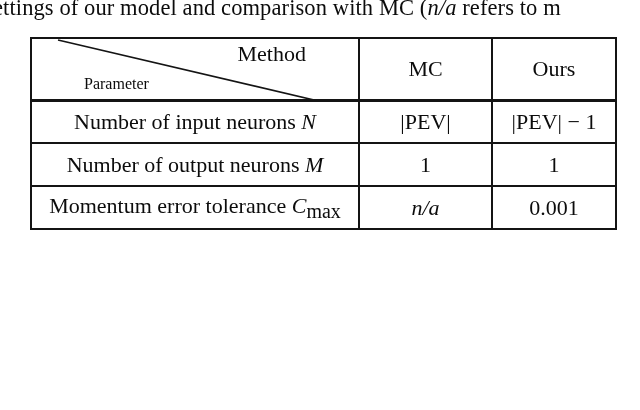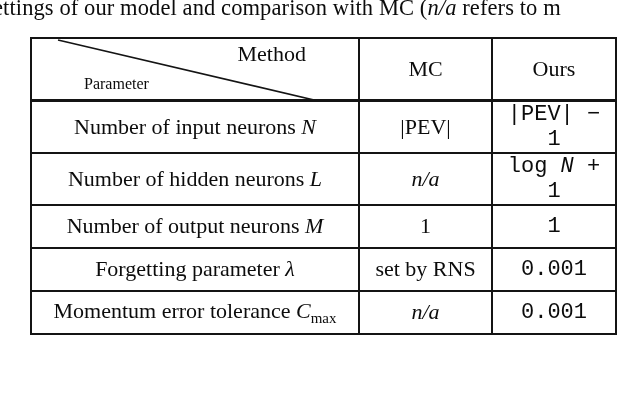--- a/index.html
+++ b/index.html
@@ -34,42 +34,42 @@
     text-align: center;
     vertical-align: middle;
     font-weight: normal;
     font-size: 22px;
     padding: 0 2px;
     overflow: hidden;
   }
   #paramTable tr.hdr th { border-bottom: 3px solid #141414; }
   td.c-param { width: 322px; }
   td.c-mc    { width: 127px; }
-  td.c-ours  { width: 118px; font-family: Liberation Mono, monospace; }
+  td.c-ours  { width: 118px; }
   tr.datarow { height: 43px; }
   tr.hdr     { height: 62px; }
   th.diagcell {
     position: relative;
     padding: 0;
   }
   th.diagcell svg { position: absolute; left: 0; top: 0; }
   .diag-method {
     position: absolute;
     top: 2px;
     right: 52px;
     font-size: 22px;
   }
   .diag-parameter {
     position: absolute;
     bottom: 6px;
     left: 52px;
     font-size: 16px;
   }
   .seg-i   { font-style: italic; }
-  .seg-sub { font-size: 15px; vertical-align: -5px; }
+  .seg-sub { font-size: 20px; vertical-align: -5px; }
 </style>
 </head>
 <body>
 
 <div id="caption">
   <span>ettings of our model and comparison with MC (</span><span class="it">n/a</span><span> refers to m</span>
 </div>
 
 <table id="paramTable">
   <tbody id="tableBody">
@@ -83,33 +83,23 @@
       </th>
       <th class="c-mc">MC</th>
       <th class="c-ours">Ours</th>
     </tr>
   <tr class="datarow">
         <td class="c-param"><span>Number of input neurons </span><span class="seg-i">N</span></td>
         <td class="c-mc"><span>|PEV|</span></td>
         <td class="c-ours"><span>|PEV| − 1</span></td>
       </tr>
       <tr class="datarow">
-        <td class="c-param"><span>Number of hidden neurons </span><span class="seg-i">L</span></td>
-        <td class="c-mc"><span class="seg-i">n/a</span></td>
-        <td class="c-ours"><span>log </span><span class="seg-i">N</span><span> + 1</span></td>
-      </tr>
-      <tr class="datarow">
         <td class="c-param"><span>Number of output neurons </span><span class="seg-i">M</span></td>
         <td class="c-mc"><span>1</span></td>
         <td class="c-ours"><span>1</span></td>
-      </tr>
-      <tr class="datarow">
-        <td class="c-param"><span>Forgetting parameter </span><span class="seg-i">λ</span></td>
-        <td class="c-mc"><span>set by RNS</span></td>
-        <td class="c-ours"><span>0.001</span></td>
       </tr>
       <tr class="datarow">
         <td class="c-param"><span>Momentum error tolerance </span><span class="seg-i">C</span><span class="seg-sub">max</span></td>
         <td class="c-mc"><span class="seg-i">n/a</span></td>
         <td class="c-ours"><span>0.001</span></td>
       </tr>
     </tbody>
 </table>
 
 </body></html>

